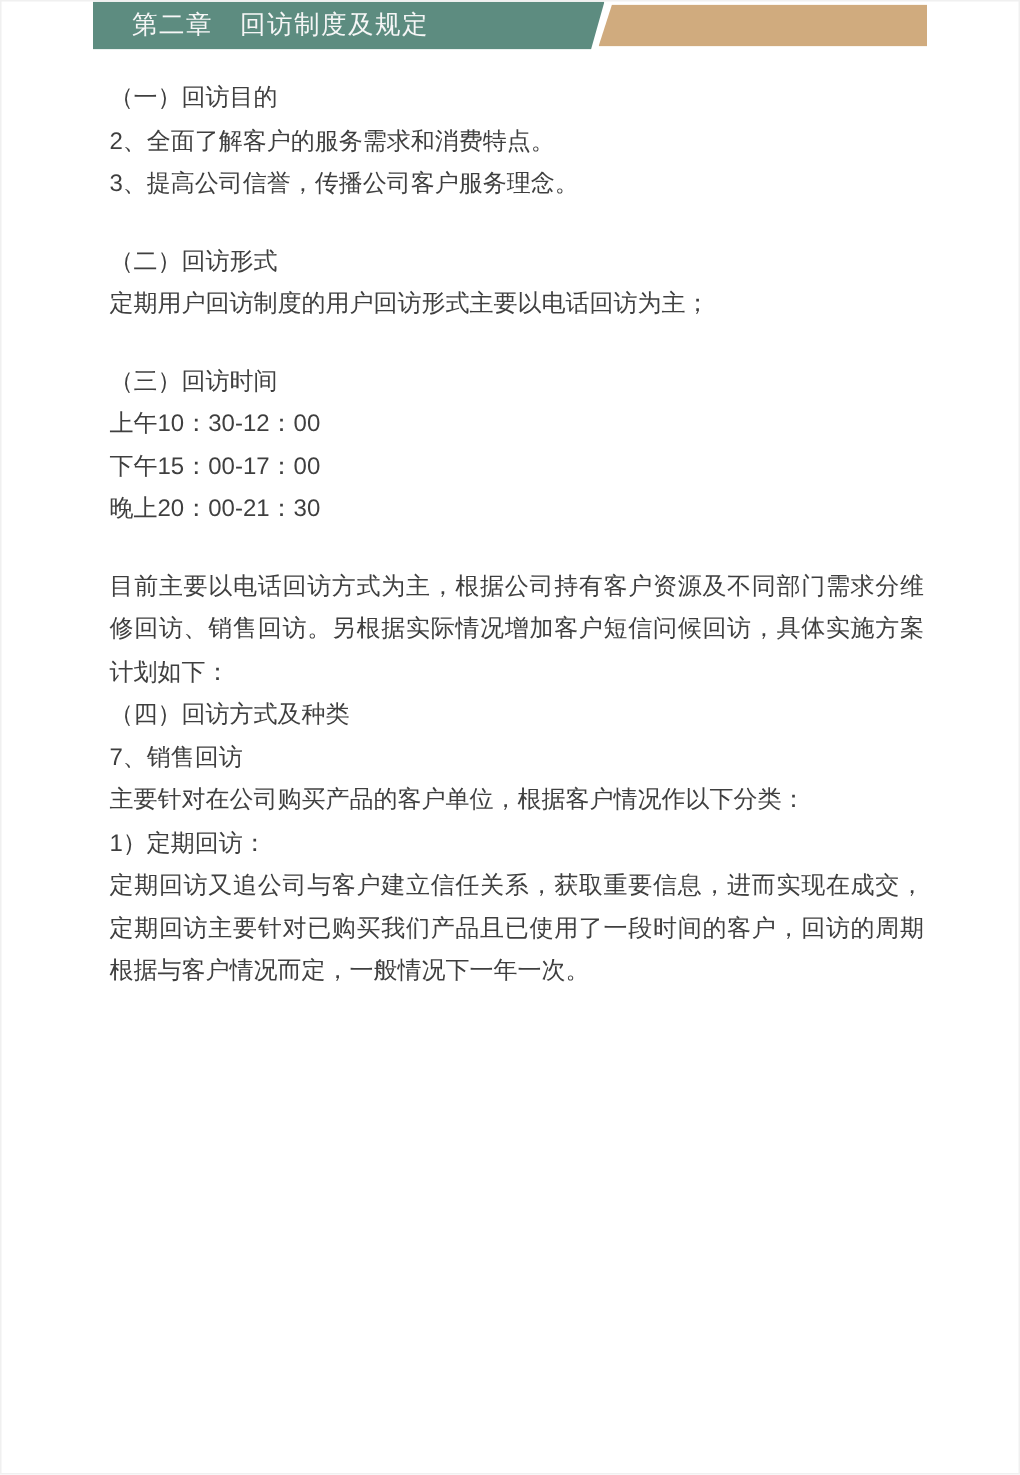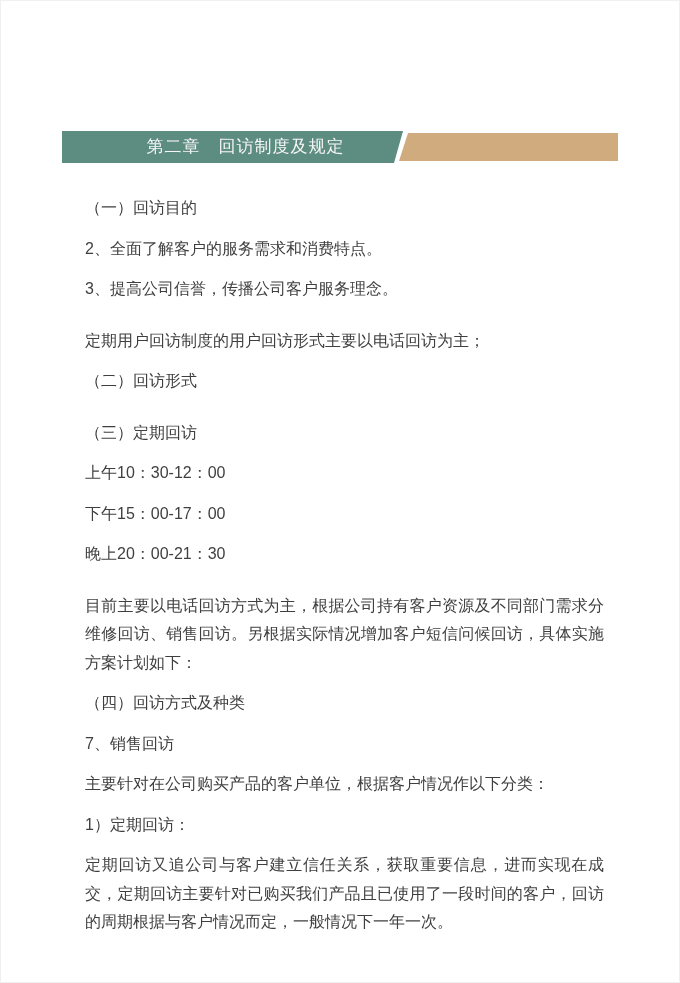--- a/index.html
+++ b/index.html
@@ -14,23 +14,21 @@
     height: 983px;
     background: #ffffff;
     font-family: "Liberation Sans", sans-serif;
     color: var(--text);
     box-sizing: border-box;
     border: 1px solid #f0f0f0;
     overflow: hidden;
   }
   .banner {
     position: relative;
-    margin-top: 130px;
     height: 32px;
-    text-align: center;
   }
   .banner-teal {
     position: absolute;
     left: 61px;
     top: 0;
     width: 341px;
     height: 32px;
     background: var(--teal);
     clip-path: polygon(0 0, 100% 0, calc(100% - 9px) 100%, 0 100%);
     box-sizing: border-box;
@@ -47,21 +45,21 @@
     top: 2px;
     width: 219px;
     height: 28px;
     background: var(--tan);
     clip-path: polygon(9px 0, 100% 0, 100% 100%, 0 100%);
   }
   .content {
     padding: 19px 63px 0 72px;
   }
   .line {
-    margin: 12px;
+    margin: 0;
     font-size: 16px;
     line-height: 28.5px;
     text-align: justify;
     word-break: break-all;
   }
   .section + .section { margin-top: 23px; }
 </style>
 </head>
 <body>
 
@@ -72,25 +70,25 @@
     </div>
     <div class="banner-tan"></div>
   </div>
   <div class="content">
       <div class="section">
         <p class="line">（一）回访目的</p>
         <p class="line">2、全面了解客户的服务需求和消费特点。</p>
         <p class="line">3、提高公司信誉，传播公司客户服务理念。</p>
       </div>
       <div class="section">
+        <p class="line">（二）回访形式</p>
         <p class="line">定期用户回访制度的用户回访形式主要以电话回访为主；</p>
-        <p class="line">（二）回访形式</p>
       </div>
       <div class="section">
-        <p class="line">（三）定期回访</p>
+        <p class="line">（三）回访时间</p>
         <p class="line">上午10：30-12：00</p>
         <p class="line">下午15：00-17：00</p>
         <p class="line">晚上20：00-21：30</p>
       </div>
       <div class="section">
         <p class="line">目前主要以电话回访方式为主，根据公司持有客户资源及不同部门需求分维修回访、销售回访。另根据实际情况增加客户短信问候回访，具体实施方案计划如下：</p>
         <p class="line">（四）回访方式及种类</p>
         <p class="line">7、销售回访</p>
         <p class="line">主要针对在公司购买产品的客户单位，根据客户情况作以下分类：</p>
         <p class="line">1）定期回访：</p>

